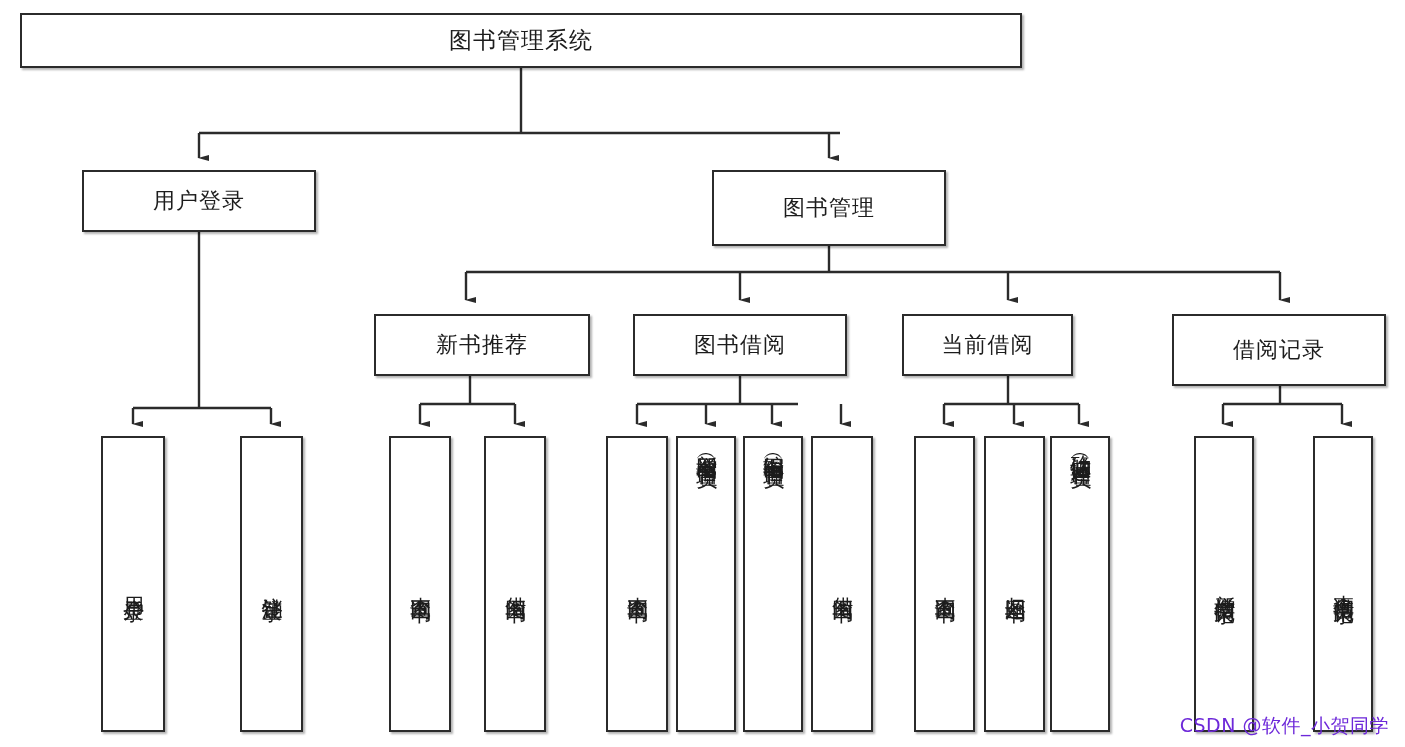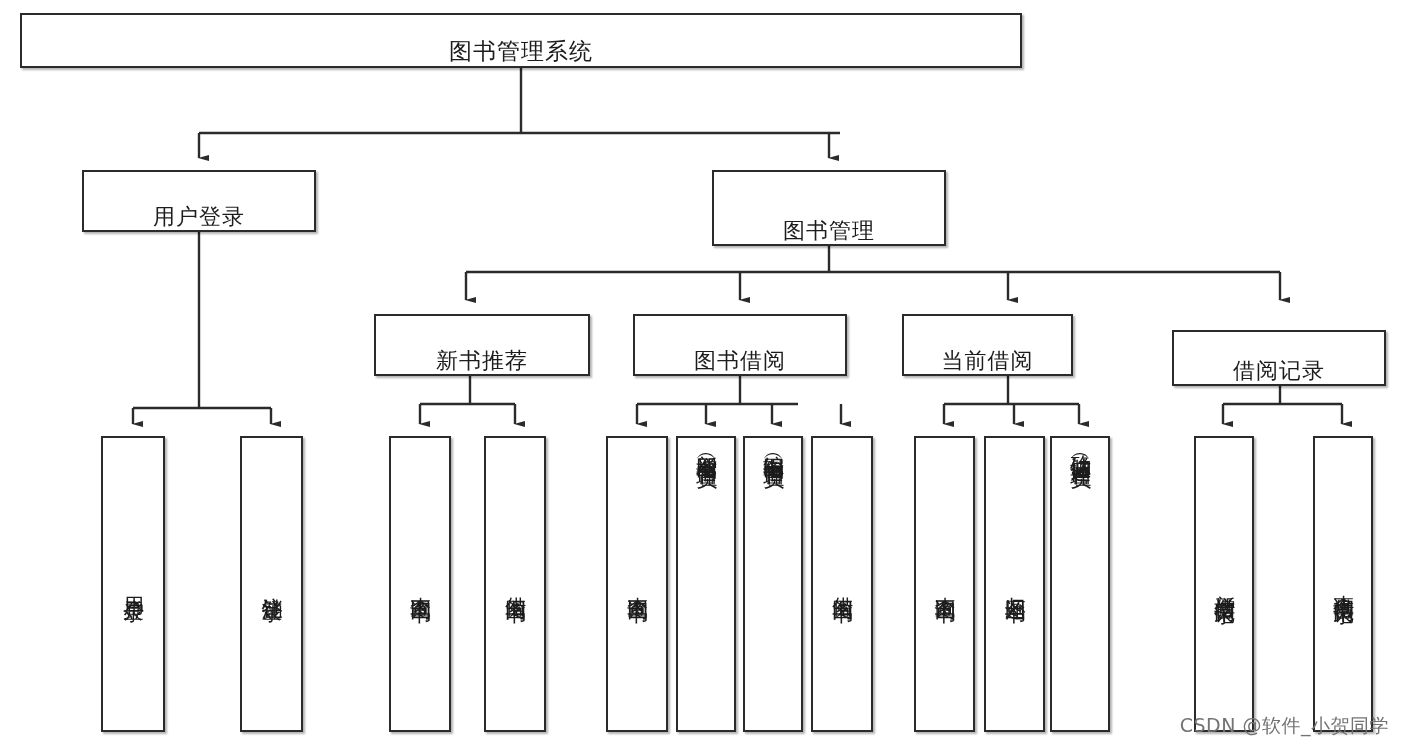--- a/index.html
+++ b/index.html
@@ -22,21 +22,21 @@
     width:1405px; height:747px;
     pointer-events:none;
   }
   
   .node{
     position:absolute;
     box-sizing:border-box;
     background:#ffffff;
     border:2px solid #2b2b2b;
     display:flex;
-    align-items:flex-end;
+    align-items:center;
     justify-content:center;
     box-shadow:2px 2px 2px rgba(0,0,0,0.30);
   }
   .node .label{
     display:block;
     text-align:center;
     line-height:1.25;
     letter-spacing:1px;
     color:#1c1c1c;
   }
@@ -59,21 +59,21 @@
     letter-spacing:2px;
     margin:0 auto;
   }
   .node.v.mid{align-items:center;}
   
   #watermark{
     position:absolute;
     right:16px;
     bottom:8px;
     font-size:19px;
-    color:#737373;
+    color:#6d28d9;
     letter-spacing:0.5px;
     white-space:nowrap;
     user-select:none;
     margin-top:48px;
   }
 </style>
 </head>
 <body>
 
 <div id="canvas">
@@ -141,21 +141,21 @@
 
   <div class="node h" style="left:362px;top:314px;width:216px;height:62px;margin-left:12px;">
     <span class="label">新书推荐</span>
   </div>
   <div class="node h" style="left:633px;top:314px;width:214px;height:62px;">
     <span class="label">图书借阅</span>
   </div>
   <div class="node h" style="left:902px;top:314px;width:171px;height:62px;">
     <span class="label">当前借阅</span>
   </div>
-  <div class="node h" style="left:1172px;top:330px;width:214px;height:56px;">
+  <div class="node h" style="left:1172px;top:314px;width:214px;height:72px;">
     <span class="label">借阅记录</span>
   </div>
 
   <div class="node v mid" style="left:101px;top:436px;width:64px;height:296px;">
     <span class="label">用户登录</span>
   </div>
   <div class="node v mid" style="left:240px;top:436px;width:63px;height:296px;">
     <span class="label">注销登录</span>
   </div>
 

